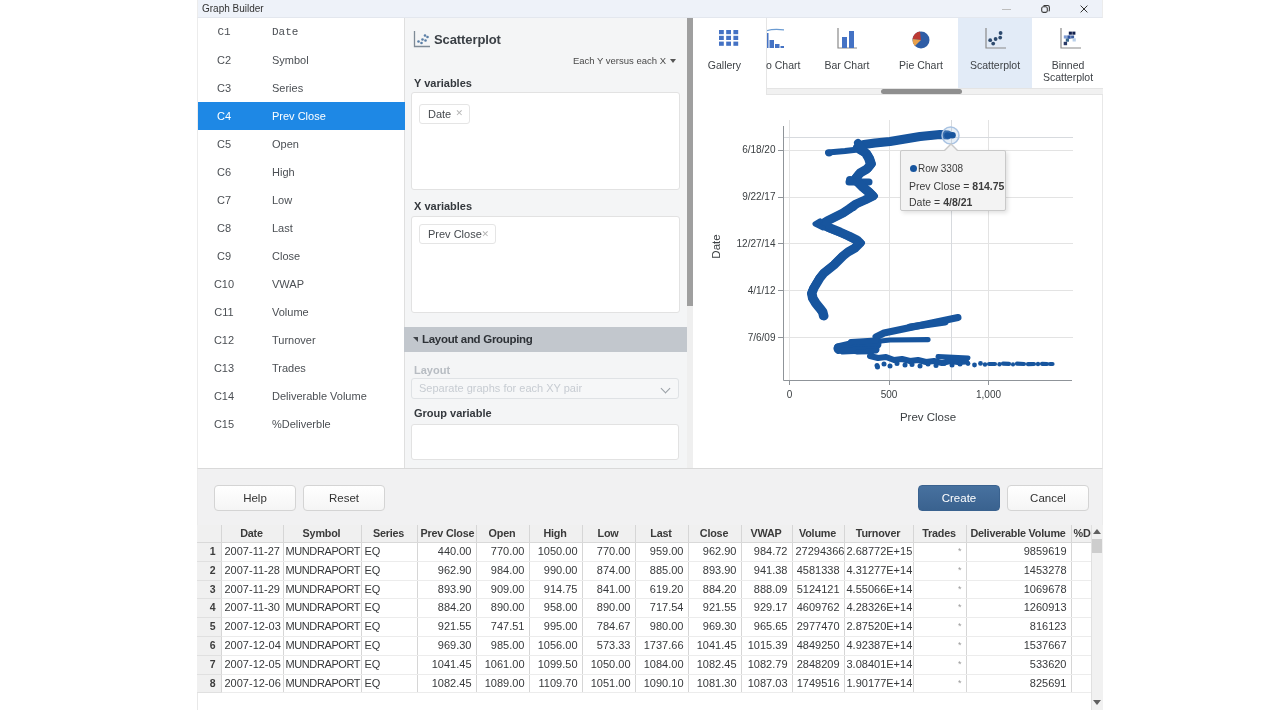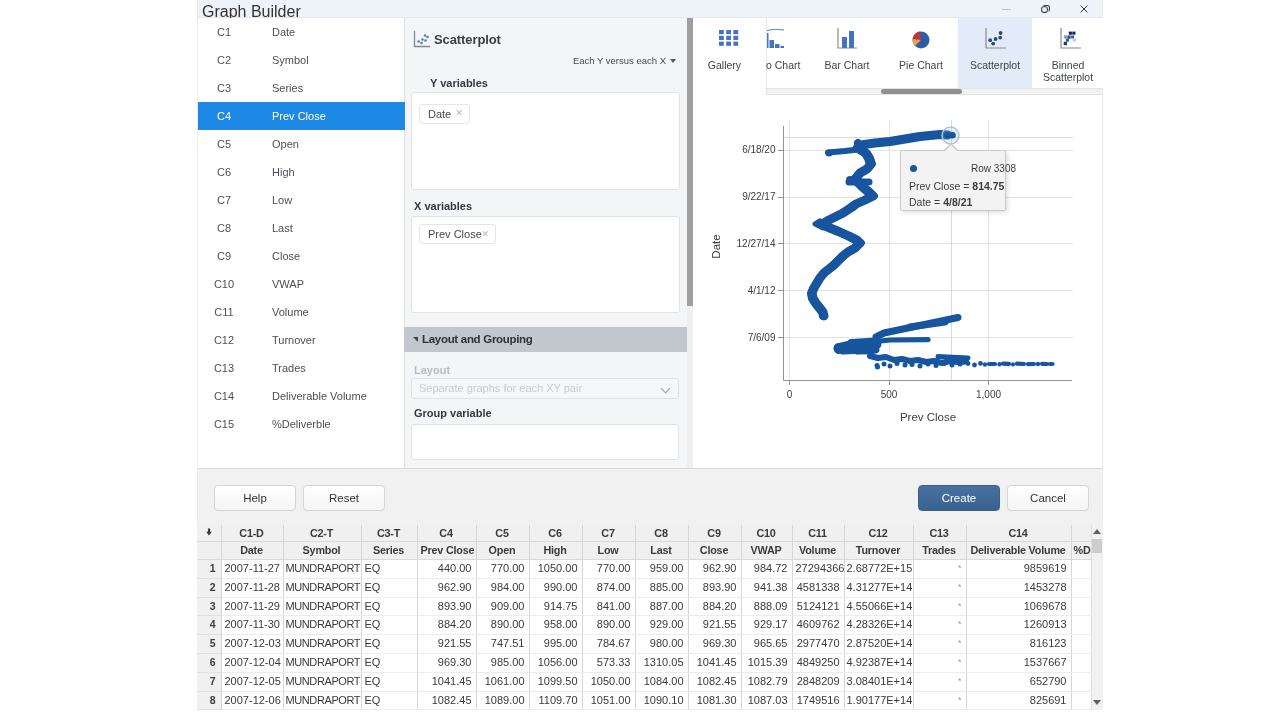--- a/index.html
+++ b/index.html
@@ -1,19 +1,19 @@
 <!DOCTYPE html>
 <html><head>
 <meta charset="utf-8">
 <style>
 * { margin:0; padding:0; box-sizing:border-box; }
 html,body { width:1280px; height:720px; background:#fff; font-family:"Liberation Sans", sans-serif; overflow:hidden; }
 .abs { position:absolute; }
 #titlebar { left:197px; top:0; width:906px; height:18px; background:#eef2f9; border-bottom:1px solid #e3e7ee; border-left:1px solid #ececec; border-right:1px solid #ececec; }
-#titletext { left:202px; top:3px; font-size:16px; color:#333; }
+#titletext { left:202px; top:3px; font-size:10px; color:#333; }
 
 #leftpanel { left:197px; top:18px; width:208px; height:450px; background:#fff; border-left:1px solid #ececec; }
 .lrow { position:absolute; left:0; width:207px; height:28px; font-size:11px; color:#4b4f54; }
 .lrow .cnum { position:absolute; left:12px; width:28px; text-align:center; top:8px; }
 .lrow .cname { position:absolute; left:74px; top:8px; }
 .lrow.sel { background:#1e88e5; }
 .lrow.sel .cnum, .lrow.sel .cname { color:#fff; }
 #middiv { left:404px; top:18px; width:1px; height:450px; background:#dfdfdf; }
 
 #midpanel { left:405px; top:18px; width:282px; height:450px; background:#f4f5f6; }
@@ -81,21 +81,21 @@
     <path d="M2.6 1.2 a1.6 1.6 0 0 1 1.6 -0.7 h2.3 a1.9 1.9 0 0 1 1.9 1.9 v2.3 a1.6 1.6 0 0 1 -0.7 1.5" fill="none" stroke="#3c3c3c" stroke-width="1.1"></path>
   </svg>
 <svg class="abs" style="left:1079.5px;top:5px;" width="8" height="8" viewBox="0 0 8 8">
     <path d="M0.6 0.6 L7.4 7.4 M7.4 0.6 L0.6 7.4" stroke="#333" stroke-width="1"></path>
   </svg>
 
 <div id="leftpanel" class="abs"></div>
 <div id="middiv" class="abs"></div>
 <div id="midpanel" class="abs"></div>
 
-<div class="lrow" style="left:198px;top:18px;">
+<div class="lrow" style="left:198px;top:18px;font-family:Liberation Mono, monospace;">
     <span class="cnum">C1</span>
     <span class="cname">Date</span>
   </div>
 <div class="lrow" style="left:198px;top:46px;">
     <span class="cnum">C2</span>
     <span class="cname">Symbol</span>
   </div>
 <div class="lrow" style="left:198px;top:74px;">
     <span class="cnum">C3</span>
     <span class="cname">Series</span>
@@ -153,21 +153,21 @@
  <path d="M1.5 0 V15.5 H17" fill="none" stroke="#7e8a96" stroke-width="1.3"></path>
  <circle cx="5.5" cy="10.5" r="1.3" fill="#5b7fa6"></circle>
     <circle cx="8.5" cy="12" r="1.3" fill="#5b7fa6"></circle>
  <circle cx="9.5" cy="8.5" r="1.3" fill="#5b7fa6"></circle>
     <circle cx="12.5" cy="9.5" r="1.3" fill="#5b7fa6"></circle>
  <circle cx="12" cy="4.5" r="1.3" fill="#5b7fa6"></circle>
     <circle cx="14.5" cy="6" r="1.3" fill="#5b7fa6"></circle>
 </svg>
 <div id="sp-title" class="abs">Scatterplot</div>
 <div id="eachy" class="abs">Each Y versus each X<span style="display:inline-block;width:0;height:0;border-left:3.5px solid transparent;border-right:3.5px solid transparent;border-top:4.5px solid #555;margin-left:4px;position:relative;top:-1.5px;"></span></div>
-<div class="lbl abs" style="left:430px;top:77px;">Y variables</div>
+<div class="lbl abs" style="left:414px;top:77px;">Y variables</div>
 <div class="wbox abs" style="left:411px;top:92px;width:269px;height:98px;"></div>
 <div class="chip abs" style="left:419px;top:103.5px;width:51px;">
     <span style="position:absolute;left:8px;top:3px;">Date</span>
     <span class="x" style="position:absolute;right:6px;top:3.5px;">✕</span>
   </div>
 <div class="lbl abs" style="left:414px;top:200px;">X variables</div>
 <div class="wbox abs" style="left:411px;top:216px;width:269px;height:97px;"></div>
 <div class="chip abs" style="left:419px;top:224px;width:77px;">
     <span style="position:absolute;left:8px;top:3px;">Prev Close</span>
     <span class="x" style="position:absolute;right:6px;top:3.5px;">✕</span>
@@ -327,21 +327,21 @@
     <line x1="357" y1="269" x2="359.5" y2="269" stroke="#17559e" stroke-width="4.2" stroke-linecap="round"></line>
 <circle cx="257.5" cy="40.5" r="8.5" fill="rgba(160,190,225,0.25)" stroke="#a9c3e2" stroke-width="1.5"></circle>
 <circle cx="254.5" cy="40.5" r="3.3" fill="#17559e"></circle>
     <circle cx="259.5" cy="40.2" r="3.3" fill="#17559e"></circle>
   </svg>
 
 <div id="tooltip" class="abs"></div>
 <div id="tippt1" class="abs"></div>
 <div id="tippt2" class="abs"></div>
 <div id="tipdot" class="abs"></div>
-<div class="tiptext abs" style="left:971px;top:163px;font-size:10px;">Row 3308</div>
+<div class="tiptext abs" style="left:918px;top:163px;font-size:10px;">Row 3308</div>
 <div class="tiptext abs" style="left:909px;top:180px;font-size:10.5px;">Prev Close = <b>814.75</b></div>
 <div class="tiptext abs" style="left:909px;top:196px;font-size:10.5px;">Date = <b>4/8/21</b></div>
 
 <div id="bottombar" class="abs"></div>
 <div class="btn abs" style="left:214px;">Help</div>
 <div class="btn abs" style="left:303px;">Reset</div>
 <div class="btn abs" id="createbtn" style="left:918px;">Create</div>
 <div class="btn abs" style="left:1007px;">Cancel</div>
 
 <table id="dtable" class="abs">
@@ -358,40 +358,20 @@
       <col style="width:53px">
       <col style="width:53px">
       <col style="width:51px">
       <col style="width:52px">
       <col style="width:69px">
       <col style="width:53px">
       <col style="width:105px">
       <col style="width:20px">
     </colgroup>
 <tbody>
-      <tr class="hr1">
-        <td class="rn" style="border-bottom:1px solid #d9d9d9;text-align:center;padding:0;"><svg width="6" height="8" viewBox="0 0 6 8" style="display:inline-block;vertical-align:1px;">
-            <path d="M1.9 0.4 h2.2 v3.4 h1.7 l-2.8 3.8 l-2.8 -3.8 h1.7 z" fill="#3a3a3a"></path>
-          </svg></td>
-        <td class="hd">C1-D</td>
-        <td class="hd">C2-T</td>
-        <td class="hd">C3-T</td>
-        <td class="hd">C4</td>
-        <td class="hd">C5</td>
-        <td class="hd">C6</td>
-        <td class="hd">C7</td>
-        <td class="hd">C8</td>
-        <td class="hd">C9</td>
-        <td class="hd">C10</td>
-        <td class="hd">C11</td>
-        <td class="hd">C12</td>
-        <td class="hd">C13</td>
-        <td class="hd">C14</td>
-        <td class="hd"></td>
-      </tr>
 <tr class="hr2">
         <td class="rn" style="border-bottom:1px solid #d9d9d9;"></td>
         <td class="hd">Date</td>
         <td class="hd">Symbol</td>
         <td class="hd">Series</td>
         <td class="hd">Prev Close</td>
         <td class="hd">Open</td>
         <td class="hd">High</td>
         <td class="hd">Low</td>
         <td class="hd">Last</td>
@@ -441,39 +421,39 @@
       </tr>
 <tr>
         <td class="rn">3</td>
         <td class="txt">2007-11-29</td>
         <td class="sym">MUNDRAPORT</td>
         <td class="txt">EQ</td>
         <td class="num">893.90</td>
         <td class="num">909.00</td>
         <td class="num">914.75</td>
         <td class="num">841.00</td>
-        <td class="num">887.00</td>
+        <td class="num">619.20</td>
         <td class="num">884.20</td>
         <td class="num">888.09</td>
         <td class="num">5124121</td>
         <td class="sci">4.55066E+14</td>
         <td class="ast">*</td>
         <td class="num">1069678</td>
         <td></td>
       </tr>
 <tr>
         <td class="rn">4</td>
         <td class="txt">2007-11-30</td>
         <td class="sym">MUNDRAPORT</td>
         <td class="txt">EQ</td>
         <td class="num">884.20</td>
         <td class="num">890.00</td>
         <td class="num">958.00</td>
         <td class="num">890.00</td>
-        <td class="num">929.00</td>
+        <td class="num">717.54</td>
         <td class="num">921.55</td>
         <td class="num">929.17</td>
         <td class="num">4609762</td>
         <td class="sci">4.28326E+14</td>
         <td class="ast">*</td>
         <td class="num">1260913</td>
         <td></td>
       </tr>
 <tr>
         <td class="rn">5</td>
@@ -495,21 +475,21 @@
       </tr>
 <tr>
         <td class="rn">6</td>
         <td class="txt">2007-12-04</td>
         <td class="sym">MUNDRAPORT</td>
         <td class="txt">EQ</td>
         <td class="num">969.30</td>
         <td class="num">985.00</td>
         <td class="num">1056.00</td>
         <td class="num">573.33</td>
-        <td class="num">1310.05</td>
+        <td class="num">1737.66</td>
         <td class="num">1041.45</td>
         <td class="num">1015.39</td>
         <td class="num">4849250</td>
         <td class="sci">4.92387E+14</td>
         <td class="ast">*</td>
         <td class="num">1537667</td>
         <td></td>
       </tr>
 <tr>
         <td class="rn">7</td>
@@ -519,21 +499,21 @@
         <td class="num">1041.45</td>
         <td class="num">1061.00</td>
         <td class="num">1099.50</td>
         <td class="num">1050.00</td>
         <td class="num">1084.00</td>
         <td class="num">1082.45</td>
         <td class="num">1082.79</td>
         <td class="num">2848209</td>
         <td class="sci">3.08401E+14</td>
         <td class="ast">*</td>
-        <td class="num">652790</td>
+        <td class="num">533620</td>
         <td></td>
       </tr>
 <tr>
         <td class="rn">8</td>
         <td class="txt">2007-12-06</td>
         <td class="sym">MUNDRAPORT</td>
         <td class="txt">EQ</td>
         <td class="num">1082.45</td>
         <td class="num">1089.00</td>
         <td class="num">1109.70</td>

